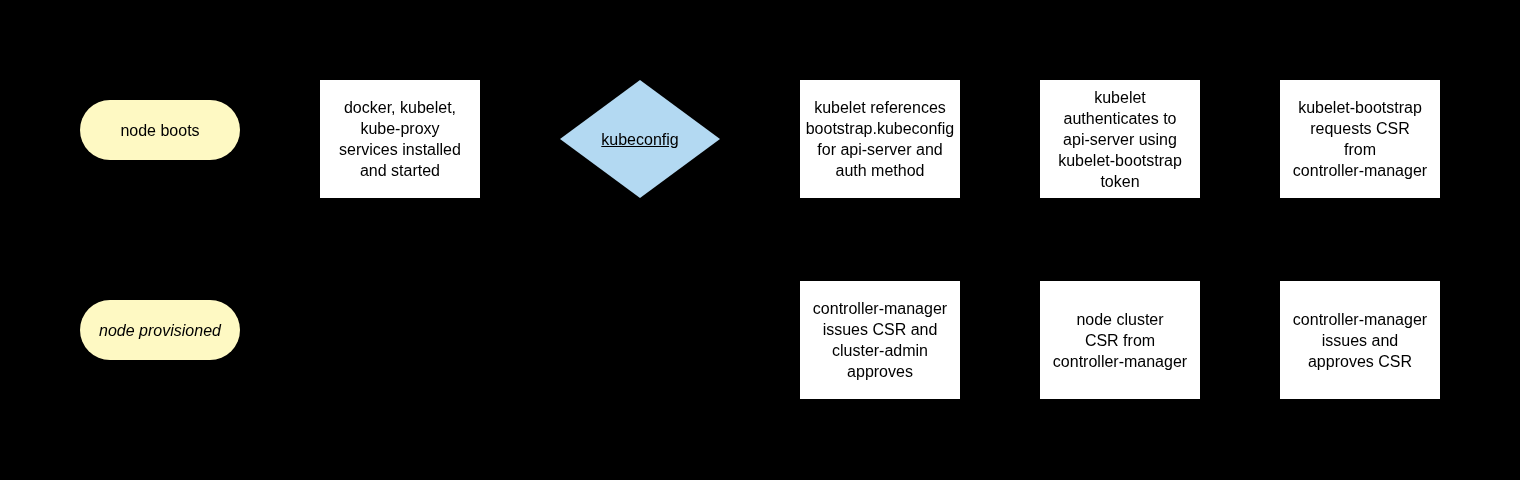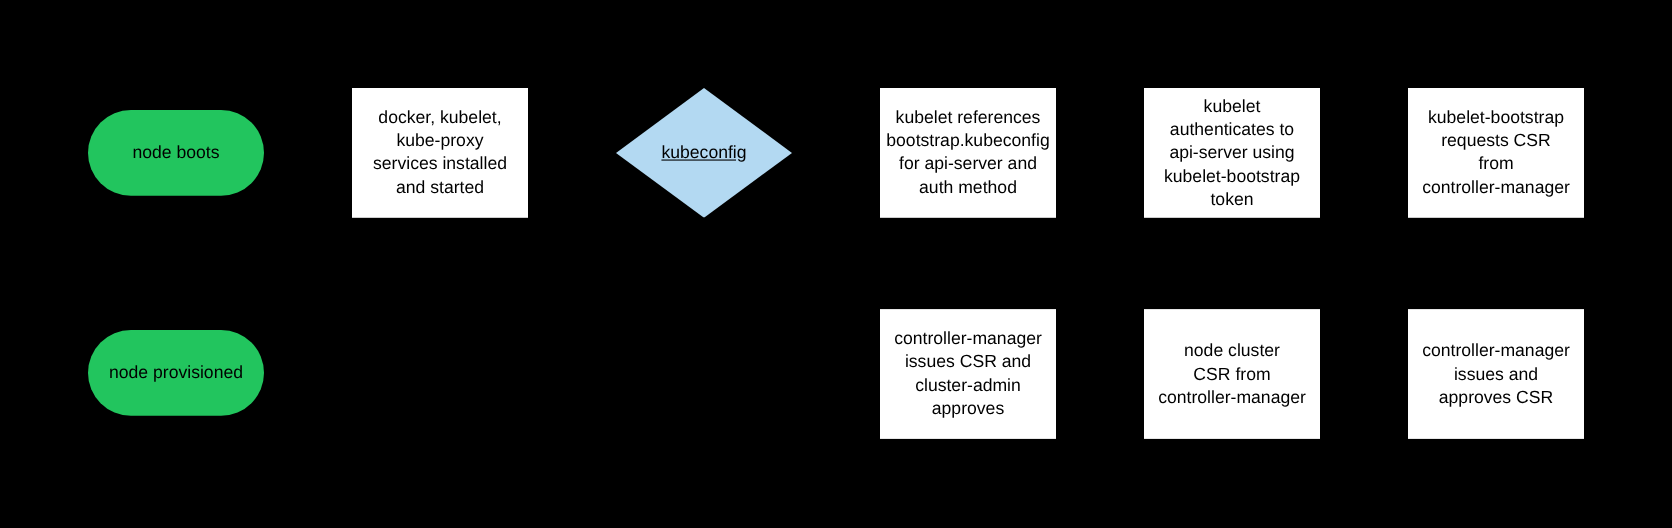--- a/index.html
+++ b/index.html
@@ -28,43 +28,43 @@
   .node .label {
     white-space: pre-line;
   }
   .process {
     width: 160px;
     height: 118px;
     background: #ffffff;
   }
   .terminator {
     width: 160px;
-    height: 78px;
-    background: #22c55e;
+    height: 60px;
+    background: #fef9c3;
     border-radius: 39px;
   }
   .decision {
     width: 160px;
     height: 118px;
     background: #b3d9f2;
     -webkit-clip-path: polygon(50% 0%, 100% 50%, 50% 100%, 0% 50%);
     clip-path: polygon(50% 0%, 100% 50%, 50% 100%, 0% 50%);
   }
   
   .c0 { left: 80px; }
   .c1 { left: 320px; }
   .c2 { left: 560px; text-decoration: underline; }
   .c3 { left: 800px; }
   .c4 { left: 1040px; }
   .c5 { left: 1280px; }
   
   .r1-box  { top: 80px; }
   .r1-pill { top: 100px; }
   .r2-box  { top: 281px; }
-  .r2-pill { top: 300px; }
+  .r2-pill { top: 300px; font-style: italic; }
 </style>
 </head>
 <body>
 
 <div class="diagram">
 
   <div class="node terminator c0 r1-pill">
     <span class="label">node boots</span>
   </div>
 

